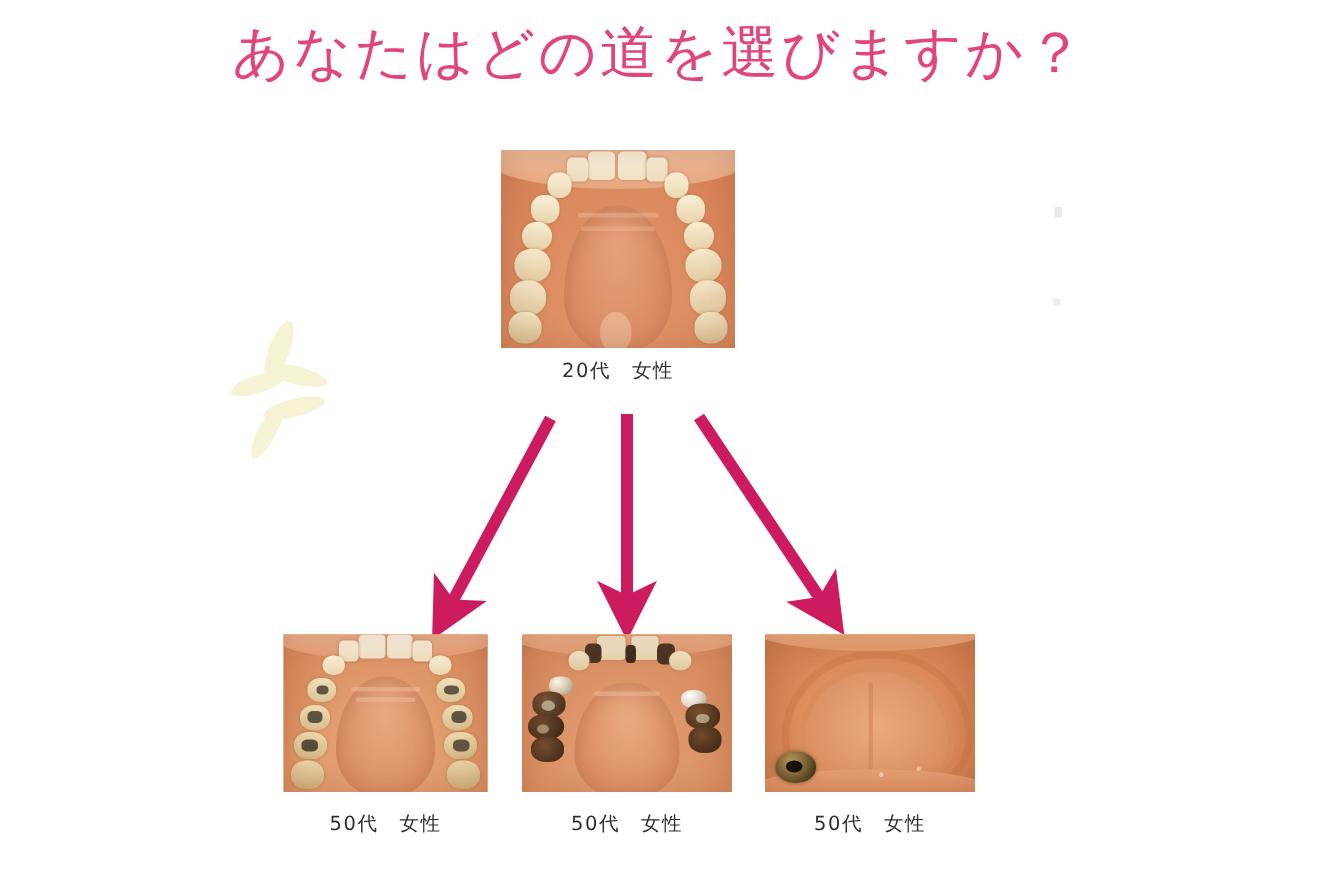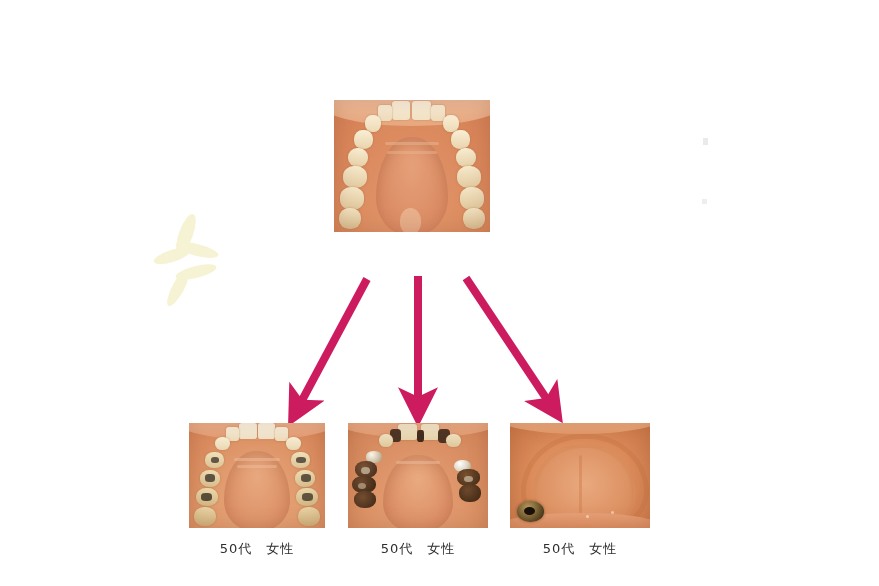--- a/index.html
+++ b/index.html
@@ -60,20 +60,21 @@
 
   
   .deco{position:absolute;}
   .speck{position:absolute;background:#d9d9dc;}
 </style>
 </head>
 <body style="background: rgb(255, 255, 255);">
 
 <div id="stage">
 
+  <div class="title" style="color: rgb(226, 68, 126);">あなたはどの道を選びますか？</div>
 
   <div class="deco" style="left:150px;top:212px;width:90px;height:96px;">
     <svg width="90" height="96" viewBox="0 0 90 96">
       <g fill="#f6f3d4">
         <ellipse cx="36" cy="22" rx="7" ry="21" transform="rotate(20 36 22)"></ellipse>
         <ellipse cx="22" cy="44" rx="6" ry="19" transform="rotate(72 22 44)"></ellipse>
         <ellipse cx="47" cy="38" rx="6" ry="22" transform="rotate(104 47 38)"></ellipse>
         <ellipse cx="46" cy="60" rx="6" ry="21" transform="rotate(76 46 60)"></ellipse>
         <ellipse cx="28" cy="76" rx="6" ry="20" transform="rotate(28 28 76)"></ellipse>
       </g>
@@ -121,20 +122,21 @@
       <div class="tooth" style="left:6%;top:50%;width:15%;height:17%;background:linear-gradient(#f6e9cb,#e2caa0);"></div>
       <div class="tooth" style="left:79%;top:50%;width:15%;height:17%;background:linear-gradient(#f6e9cb,#e2caa0);"></div>
       <div class="tooth" style="left:4%;top:66%;width:15%;height:17%;background:linear-gradient(#f4e6c6,#dfc69b);"></div>
       <div class="tooth" style="left:81%;top:66%;width:15%;height:17%;background:linear-gradient(#f4e6c6,#dfc69b);"></div>
       <div class="tooth" style="left:3%;top:82%;width:14%;height:16%;background:linear-gradient(#f1e2c0,#d9bf93);"></div>
       <div class="tooth" style="left:83%;top:82%;width:14%;height:16%;background:linear-gradient(#f1e2c0,#d9bf93);"></div>
 
       <div style="position:absolute;inset:0;box-shadow:inset 0 0 22px rgba(150,85,50,.32);"></div>
     </div>
   </div>
+  <div class="caption" style="left:334px;top:238px;width:156px;">20代　女性</div>
 
   <svg class="arrowsvg" viewBox="0 0 879 586">
     <defs>
       <marker id="head" markerWidth="5" markerHeight="5" refX="2.1" refY="2.5" orient="auto">
         <path d="M0,0 L5,2.5 L0,5 L1.2,2.5 Z" fill="#cc1b5e"></path>
       </marker>
     </defs>
     <g stroke="#cc1b5e" stroke-width="8" fill="none" marker-end="url(#head)">
       <line x1="367" y1="279" x2="299" y2="406"></line>
       <line x1="418" y1="276" x2="418" y2="404"></line>

